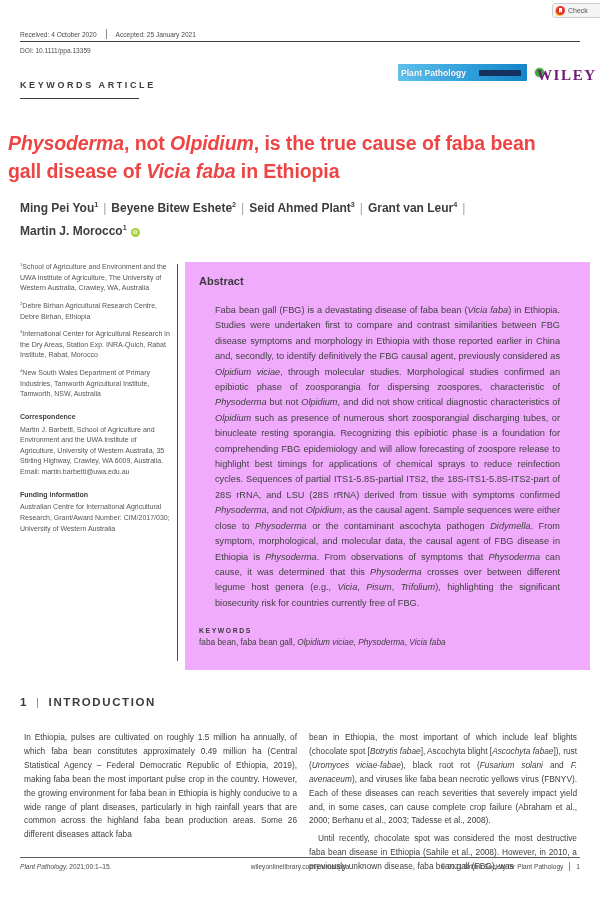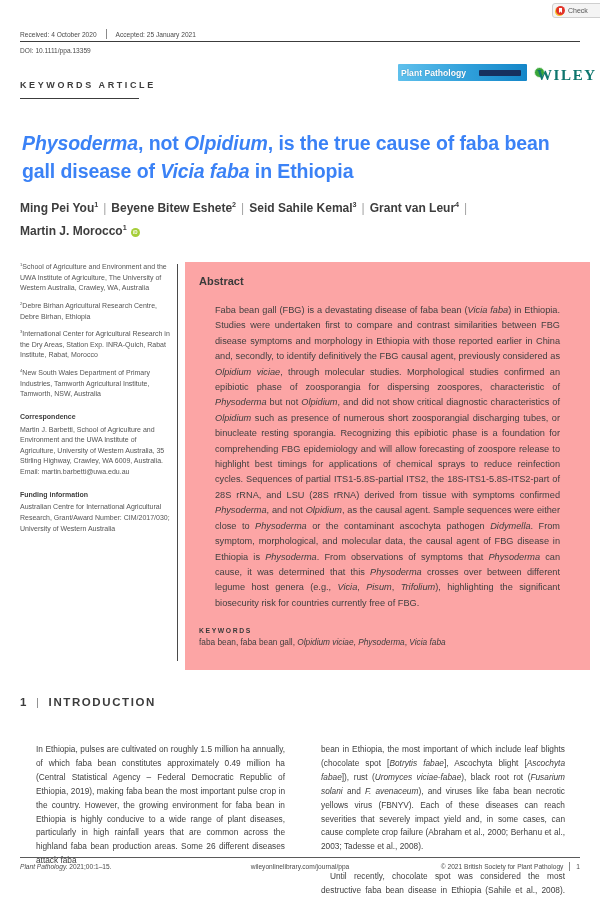--- a/index.html
+++ b/index.html
@@ -59,27 +59,27 @@
   }
   .journal-banner-title {
     color: #ffffff; font-size: 8.6px; font-weight: bold; white-space: nowrap;
     text-shadow: 0 0 1px rgba(0,40,80,0.35);
   }
   .journal-banner-strip { width: 42px; height: 6px; background: #17305e; border-radius: 1px; flex: none; }
   .bspp-logo { width: 11px; height: 11px; border-radius: 50%; background: #3aa73a; border: 1px solid #e8f6e8; flex: none; }
   .wiley {
     position: absolute; top: 67px; left: 537px;
     font-family: "Liberation Serif", serif;
-    font-size: 15px; font-weight: bold; letter-spacing: 1.6px; color: #0f766e;
+    font-size: 15px; font-weight: bold; letter-spacing: 1.6px; color: #701a75;
   }
 
   
   .paper-title {
-    position: absolute; top: 116px; left: 22px; width: 562px;
-    font-size: 19.5px; font-weight: bold; color: #3b82f6; line-height: 1.45;
+    position: absolute; top: 116px; left: 8px; width: 562px;
+    font-size: 19.5px; font-weight: bold; color: #ef4444; line-height: 1.45;
     letter-spacing: -0.1px;
   }
   .authors {
     position: absolute; top: 197px; left: 20px; width: 562px;
     font-size: 12px; font-weight: bold; color: #3d3d3d; line-height: 1.95;
   }
   .authors .sep { color: #a3a3a3; font-weight: normal; padding: 0 5px; }
   .orcid-icon {
     display: inline-block; width: 9px; height: 9px; border-radius: 50%;
     background: #a6ce39; color: #fff; font-size: 4.5px; font-weight: bold;
@@ -93,37 +93,37 @@
   }
   .sidebar p { margin: 0 0 7px 0; }
   .sidebar-heading { font-weight: bold; color: #3d3d3d; margin: 12px 0 2px 0 !important; }
   .sidebar .email { color: #555; }
 
   .divider-v { position: absolute; top: 264px; left: 177px; width: 1px; height: 397px; background: #4a4a4a; }
 
   
   .abstract-box {
     position: absolute; top: 262px; left: 185px; width: 405px;
-    background: #fca5a5; padding: 13px 14px 12px 14px;
+    background: #f0abfc; padding: 13px 14px 12px 14px;
   }
   .abstract-heading { font-size: 11px; font-weight: bold; color: #3a3a3a; margin: 0 0 7px 0; }
   .abstract-body { font-size: 9.2px; line-height: 15.4px; text-align: justify; color: #3f3f3f; margin: 16px; }
   .keywords-heading { font-size: 6.8px; font-weight: bold; letter-spacing: 1.6px; color: #3a3a3a; margin: 12px 0 0 0; }
   .keywords-line { font-size: 8.3px; color: #3f3f3f; margin: 3px 0 11px 0; }
 
   
   .section-heading {
     position: absolute; top: 696px; left: 20px;
     font-size: 11.5px; font-weight: bold; letter-spacing: 1.6px; color: #3c3c3c;
   }
   .section-heading .sep { color: #8a8a8a; font-weight: normal; padding: 0 8px; }
   .body-col { position: absolute; top: 727px; font-size: 8.3px; line-height: 13.9px; text-align: justify; color: #3e3e3e; }
   .col-left { left: 20px; width: 281px; }
   .col-right { left: 305px; width: 276px; }
-  .body-col p { margin: 16px; }
+  .body-col p { margin: 4px; }
   .body-col p.indent { text-indent: 9px; }
 
   
   .footer-rule { position: absolute; top: 857px; left: 20px; width: 560px; border-top: 1px solid #5a5a5a; }
   .footer {
     position: absolute; top: 862px; left: 20px; width: 560px;
     display: flex; align-items: center; font-size: 6.6px; color: #4a4a4a;
   }
   .footer-left { flex: 1; text-align: left; }
   .footer-center { flex: 1; text-align: center; }
@@ -153,21 +153,21 @@
 
   <div class="journal-banner">
     <span class="journal-banner-title">Plant Pathology</span>
     <span class="journal-banner-strip"></span>
     <span class="bspp-logo"></span>
   </div>
   <div class="wiley">WILEY</div>
 
   <h1 class="paper-title"><span class="it">Physoderma</span><span>, not </span><span class="it">Olpidium</span><span>, is the true cause of faba bean gall disease of </span><span class="it">Vicia faba</span><span> in Ethiopia</span></h1>
 
-  <div class="authors"><span><span>Ming Pei You</span><sup>1</sup><span class="sep">|</span><span>Beyene Bitew Eshete</span><sup>2</sup><span class="sep">|</span><span>Seid Sahile Kemal</span><sup>3</sup><span class="sep">|</span><span>Grant van Leur</span><sup>4</sup><span class="sep">|</span><br><span>Martin J. Morocco</span><sup>1</sup></span><span class="orcid-icon">iD</span></div>
+  <div class="authors"><span><span>Ming Pei You</span><sup>1</sup><span class="sep">|</span><span>Beyene Bitew Eshete</span><sup>2</sup><span class="sep">|</span><span>Seid Ahmed Plant</span><sup>3</sup><span class="sep">|</span><span>Grant van Leur</span><sup>4</sup><span class="sep">|</span><br><span>Martin J. Morocco</span><sup>1</sup></span><span class="orcid-icon">iD</span></div>
 
   <div class="sidebar">
     <p><sup>1</sup><span>School of Agriculture and Environment and the UWA Institute of Agriculture, The University of Western Australia, Crawley, WA, Australia</span></p>
     <p><sup>2</sup><span>Debre Birhan Agricultural Research Centre, Debre Birhan, Ethiopia</span></p>
     <p><sup>3</sup><span>International Center for Agricultural Research in the Dry Areas, Station Exp. INRA-Quich, Rabat Institute, Rabat, Morocco</span></p>
     <p><sup>4</sup><span>New South Wales Department of Primary Industries, Tamworth Agricultural Institute, Tamworth, NSW, Australia</span></p>
     <p class="sidebar-heading">Correspondence</p>
     <p style="margin-bottom:0;">Martin J. Barbetti, School of Agriculture and Environment and the UWA Institute of Agriculture, University of Western Australia, 35 Stirling Highway, Crawley, WA 6009, Australia.</p>
     <p class="email">Email: martin.barbetti@uwa.edu.au</p>
     <p class="sidebar-heading">Funding information</p>

